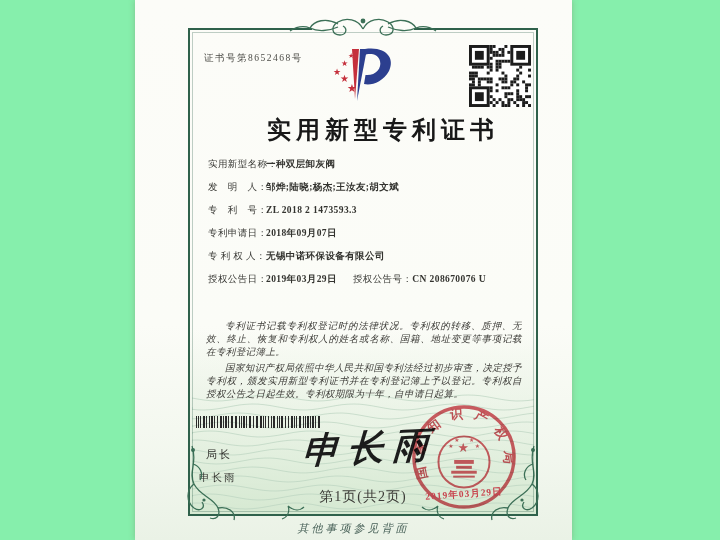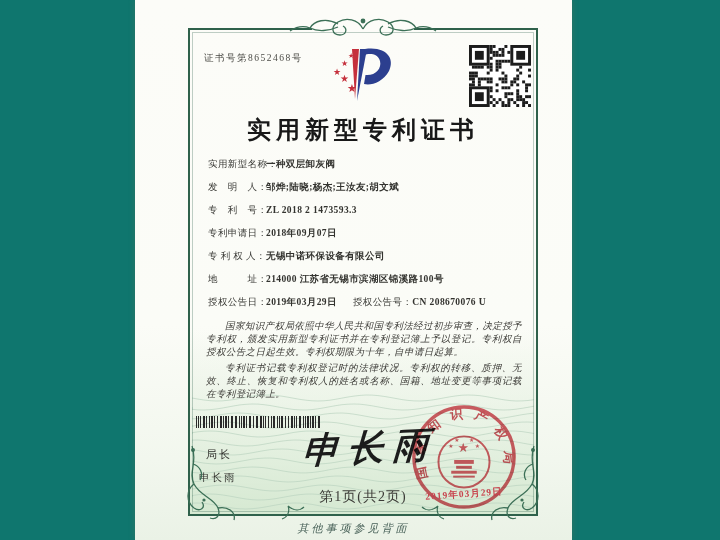--- a/index.html
+++ b/index.html
@@ -1,31 +1,31 @@
 <!DOCTYPE html>
 <html><head>
 <meta charset="utf-8">
 <style>
   html,body{margin:0;padding:0;}
   body{width:720px;height:540px;overflow:hidden;
        font-family:"Liberation Serif","DejaVu Serif",serif;}
-  .photo{position:relative;width:720px;height:540px;background:#0f766e;}
+  .photo{position:relative;width:720px;height:540px;background:#86efac;}
   .paper{position:absolute;left:135px;top:0;width:437px;height:540px;
          background:linear-gradient(180deg,#fcfcf8 0%,#fbfcf7 60%,#f2f7ee 85%,#eaf2e6 100%);
          box-shadow:0 0 6px rgba(120,110,80,.35);}
   .frame{position:absolute;left:53px;top:28px;width:346px;height:484px;
          border:2px solid #2f614b;
          background:linear-gradient(180deg,rgba(255,255,255,0) 0%,rgba(255,255,255,0) 62%,rgba(223,238,219,.55) 82%,rgba(210,231,206,.85) 100%);}
   .frame::after{content:'';position:absolute;inset:2px;border:1px solid rgba(47,97,75,.30);pointer-events:none;}
 
   .certno{position:absolute;left:14px;top:22px;font-size:9.5px;letter-spacing:1.5px;color:#4a4a45;}
   .qr{position:absolute;right:5px;top:15px;width:62px;height:62px;}
   .logo{position:absolute;left:50%;top:12px;transform:translateX(-50%);width:88px;height:66px;}
   .title{position:absolute;left:0;top:84px;width:100%;margin:0;text-align:center;
-         font-size:24px;font-weight:700;letter-spacing:5px;color:#181818;}
+         font-size:24px;font-weight:700;letter-spacing:5px;color:#181818;padding-left:20px;}
 
   .fields{position:absolute;left:18px;top:128px;right:12px;}
   .frow{height:23px;font-size:9.5px;color:#3a3a36;letter-spacing:.4px;white-space:nowrap;}
   .flabel{display:inline-block;width:58px;}
   .glabel{width:auto;margin-left:16px;}
   .fvalue{color:#33332f;font-weight:bold;}
 
   .paras{position:absolute;left:16px;right:14px;top:290px;}
   .body-p{margin:0 0 3px 0;font-size:9.5px;line-height:13px;color:#3d3c38;
           font-style:italic;letter-spacing:.4px;text-indent:2em;text-align:justify;}
@@ -240,30 +240,27 @@
         <div class="frow">
           <span class="flabel">专　利　号：</span><span class="fvalue">ZL 2018 2 1473593.3</span>
         </div>
         <div class="frow">
           <span class="flabel">专利申请日：</span><span class="fvalue">2018年09月07日</span>
         </div>
         <div class="frow">
           <span class="flabel">专 利 权 人：</span><span class="fvalue">无锡中诺环保设备有限公司</span>
         </div>
         <div class="frow">
-          <span class="flabel">地　　　址：</span><span class="fvalue">214000 江苏省无锡市滨湖区锦溪路100号</span>
-        </div>
-        <div class="frow">
           <span class="flabel">授权公告日：</span><span class="fvalue">2019年03月29日</span><span class="flabel glabel">授权公告号：</span><span class="fvalue">CN 208670076 U</span>
         </div>
       </div>
 
       <div class="paras">
+        <p class="body-p">专利证书记载专利权登记时的法律状况。专利权的转移、质押、无效、终止、恢复和专利权人的姓名或名称、国籍、地址变更等事项记载在专利登记簿上。</p>
         <p class="body-p">国家知识产权局依照中华人民共和国专利法经过初步审查，决定授予专利权，颁发实用新型专利证书并在专利登记簿上予以登记。专利权自授权公告之日起生效。专利权期限为十年，自申请日起算。</p>
-        <p class="body-p">专利证书记载专利权登记时的法律状况。专利权的转移、质押、无效、终止、恢复和专利权人的姓名或名称、国籍、地址变更等事项记载在专利登记簿上。</p>
       </div>
 
       <svg class="barcode" id="barcode" viewBox="0 0 126 12" preserveAspectRatio="none">
           <rect x="0" y="0" width="1" height="12" fill="#2a2a2a"></rect>
           <rect x="2" y="0" width="1" height="12" fill="#2a2a2a"></rect>
           <rect x="4" y="0" width="1" height="12" fill="#2a2a2a"></rect>
           <rect x="7" y="0" width="2" height="12" fill="#2a2a2a"></rect>
           <rect x="10" y="0" width="1" height="12" fill="#2a2a2a"></rect>
           <rect x="13" y="0" width="1" height="12" fill="#2a2a2a"></rect>
           <rect x="15" y="0" width="2" height="12" fill="#2a2a2a"></rect>

